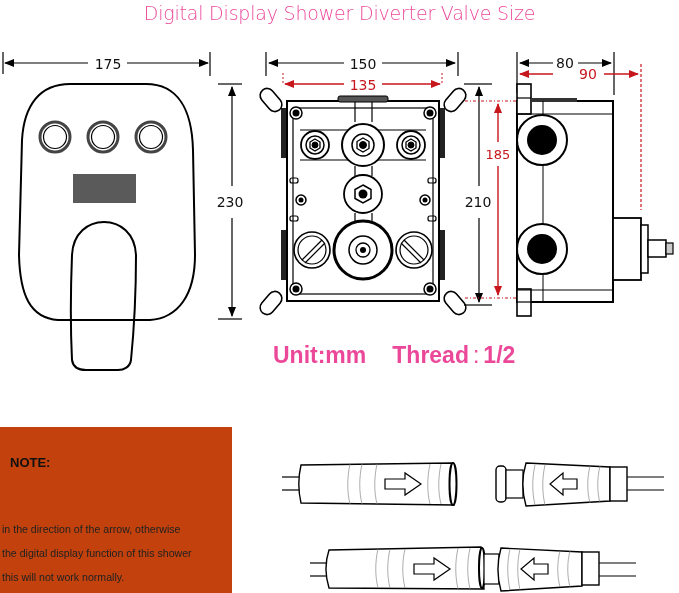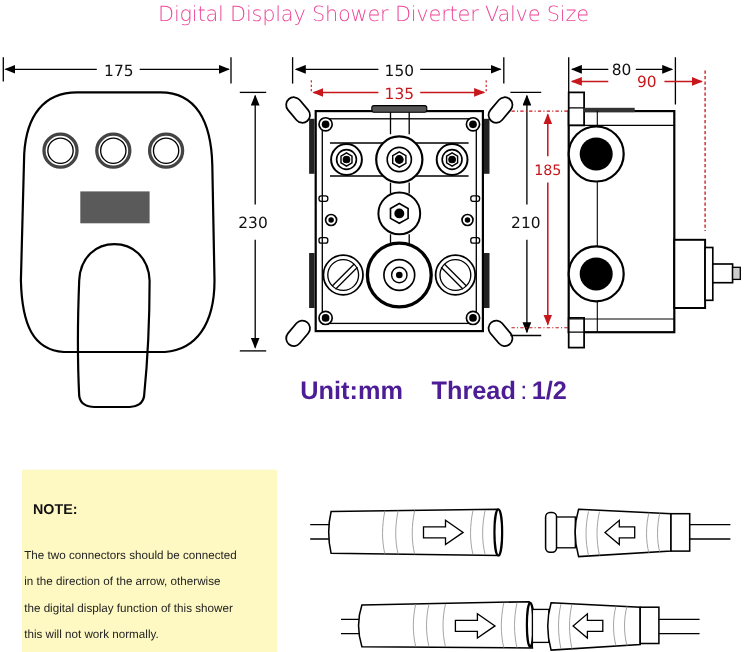--- a/index.html
+++ b/index.html
@@ -1,21 +1,21 @@
 <!DOCTYPE html>
 <html><head>
 <meta charset="utf-8">
 <style>
   html, body { margin:0; padding:0; background:#ffffff; }
   body { width:679px; height:593px; position:relative; overflow:hidden; font-family:"DejaVu Sans", sans-serif; }
   .title { position:absolute; left:0; top:0; width:679px; text-align:center; font-family:"DejaVu Sans", sans-serif; font-size:19px; font-weight:300; color:#ec4899; line-height:26px; letter-spacing:-0.2px; }
   svg.main { position:absolute; left:0; top:0; }
-  .units { position:absolute; left:273px; top:342px; font-family:"Liberation Sans", sans-serif; font-weight:bold; font-size:23px; color:#4c1d95; white-space:nowrap; }
+  .units { position:absolute; left:273px; top:342px; font-family:"Liberation Sans", sans-serif; font-weight:bold; font-size:23px; color:#ec4899; white-space:nowrap; }
   .units .gap { display:inline-block; width:26px; }
-  .note { position:absolute; left:20px; top:427px; width:232px; height:166px; background:#fef9c3; }
+  .note { position:absolute; left:0; top:427px; width:232px; height:166px; background:#c2410c; }
   .note-title { position:absolute; left:10px; top:28px; font-family:"Liberation Sans", sans-serif; font-weight:bold; font-size:13px; color:#111; }
   .note-line { position:absolute; left:2px; font-family:"Liberation Sans", sans-serif; font-size:10.6px; color:#222; white-space:nowrap; }
 </style>
 </head>
 <body>
 
 <div class="title">Digital Display Shower Diverter Valve Size</div>
 
 <svg class="main" width="679" height="593" viewBox="0 0 679 593" xmlns="http://www.w3.org/2000/svg">
   <defs>
@@ -257,17 +257,16 @@
     </g>
   </g>
 </svg>
 
 <div class="units">
   <span>Unit:mm</span><span class="gap"></span><span>Thread</span><span style="font-weight:normal;margin:0 4px;">:</span><span>1/2</span>
 </div>
 
 <div class="note">
   <div class="note-title">NOTE:</div>
-  <div class="note-line" style="top:72px;">The two connectors should be connected</div>
   <div class="note-line" style="top:120px;">the digital display function of this shower</div>
   <div class="note-line" style="top:96px;">in the direction of the arrow, otherwise</div>
   <div class="note-line" style="top:144px;">this  will not work normally.</div>
 </div>
 
 </body></html>

